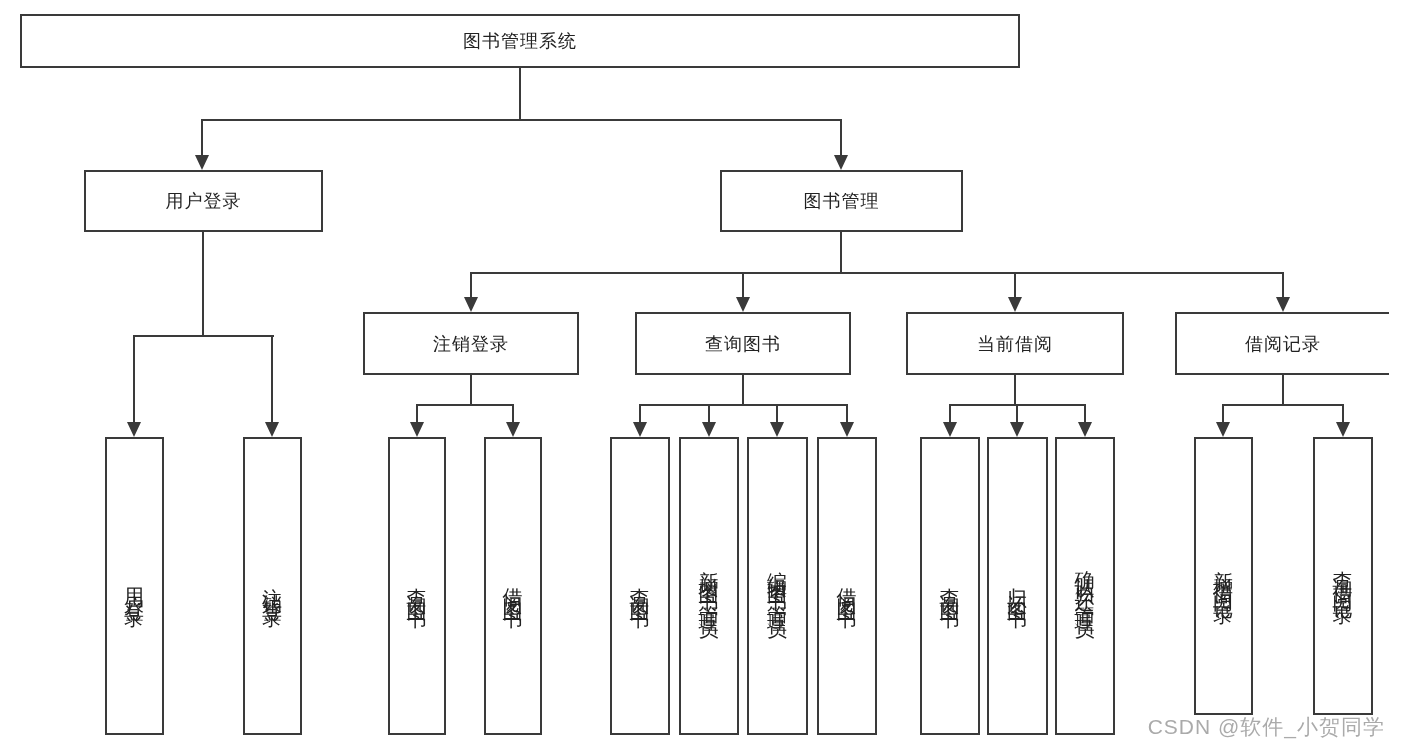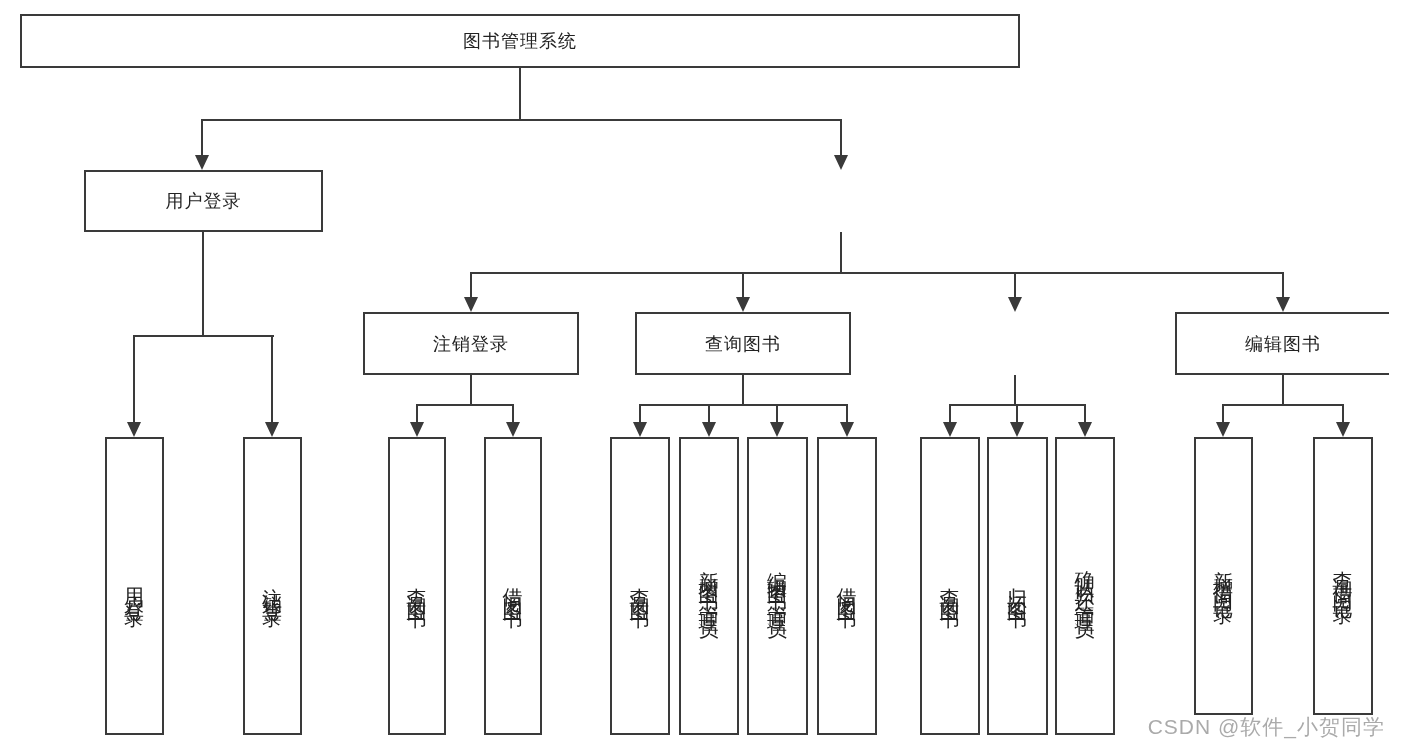--- a/index.html
+++ b/index.html
@@ -74,20 +74,23 @@
   <div class="lv" style="left:519px;top:68px;height:53px"></div>
   <div class="lh" style="left:201px;top:119px;width:641px"></div>
   <div class="lv" style="left:201px;top:119px;height:38px"></div>
   <div class="arrow" style="left:195px;top:155px"></div>
   <div class="lv" style="left:840px;top:119px;height:38px"></div>
   <div class="arrow" style="left:834px;top:155px"></div>
 
   <div class="box" style="left:84px;top:170px;width:239px;height:62px">
     <span class="hlabel">用户登录</span>
   </div>
+  <div class="box" style="left:720px;top:170px;width:243px;height:62px">
+    <span class="hlabel">图书管理</span>
+  </div>
 
   <div class="lv" style="left:202px;top:232px;height:105px"></div>
   <div class="lh" style="left:133px;top:335px;width:141px"></div>
   <div class="lv" style="left:133px;top:335px;height:88px"></div>
   <div class="arrow" style="left:127px;top:422px"></div>
   <div class="lv" style="left:271px;top:335px;height:88px"></div>
   <div class="arrow" style="left:265px;top:422px"></div>
 
   <div class="lv" style="left:840px;top:232px;height:41px"></div>
   <div class="lh" style="left:470px;top:272px;width:814px"></div>
@@ -99,22 +102,25 @@
   <div class="arrow" style="left:1008px;top:297px"></div>
   <div class="lv" style="left:1282px;top:272px;height:26px"></div>
   <div class="arrow" style="left:1276px;top:297px"></div>
 
   <div class="box" style="left:363px;top:312px;width:216px;height:63px">
     <span class="hlabel">注销登录</span>
   </div>
   <div class="box" style="left:635px;top:312px;width:216px;height:63px">
     <span class="hlabel">查询图书</span>
   </div>
+  <div class="box" style="left:906px;top:312px;width:218px;height:63px">
+    <span class="hlabel">当前借阅</span>
+  </div>
   <div class="box" style="left:1175px;top:312px;width:216px;height:63px">
-    <span class="hlabel">编辑图书</span>
+    <span class="hlabel">借阅记录</span>
   </div>
 
   <div class="lv" style="left:470px;top:375px;height:30px"></div>
   <div class="lh" style="left:416px;top:404px;width:98px"></div>
   <div class="lv" style="left:416px;top:404px;height:19px"></div>
   <div class="arrow" style="left:410px;top:422px"></div>
   <div class="lv" style="left:512px;top:404px;height:19px"></div>
   <div class="arrow" style="left:506px;top:422px"></div>
 
   <div class="lv" style="left:742px;top:375px;height:30px"></div>

